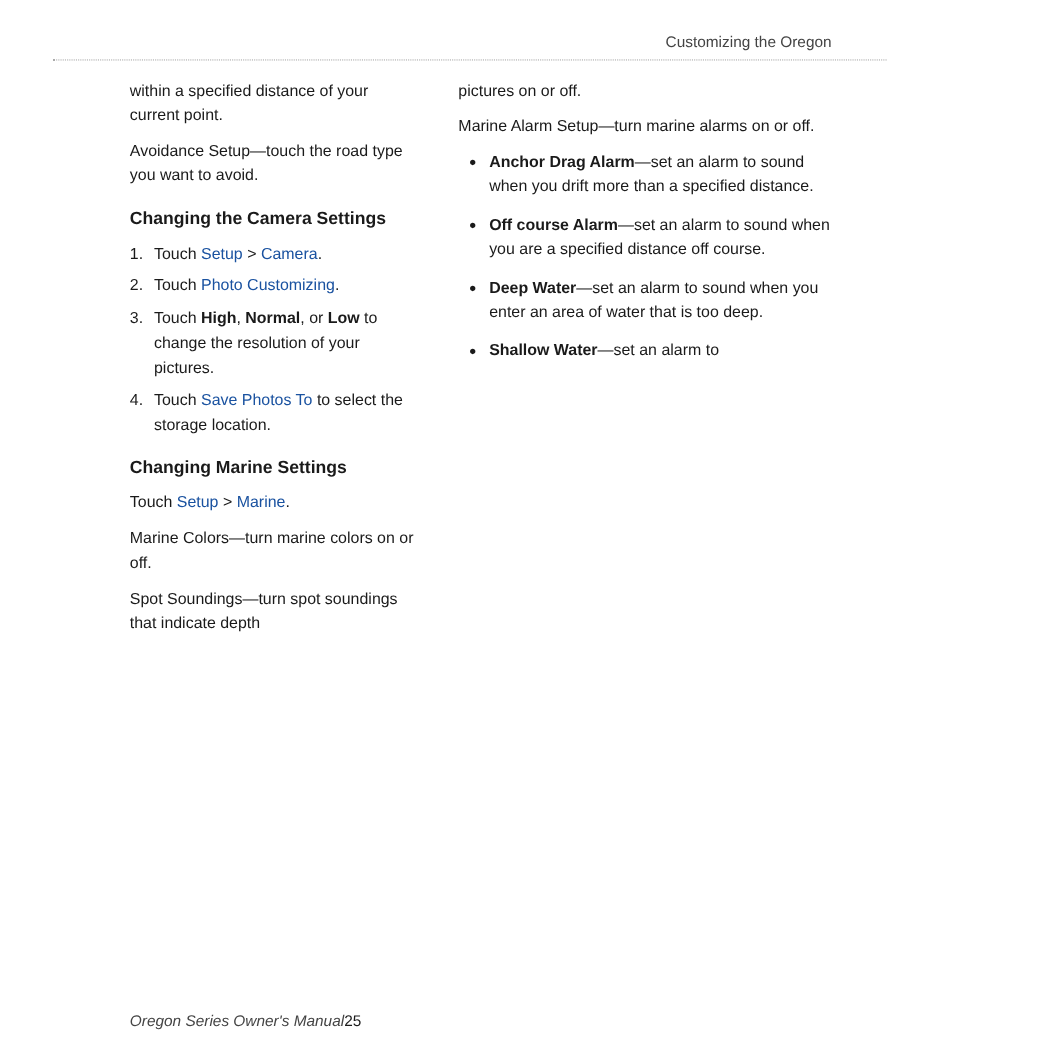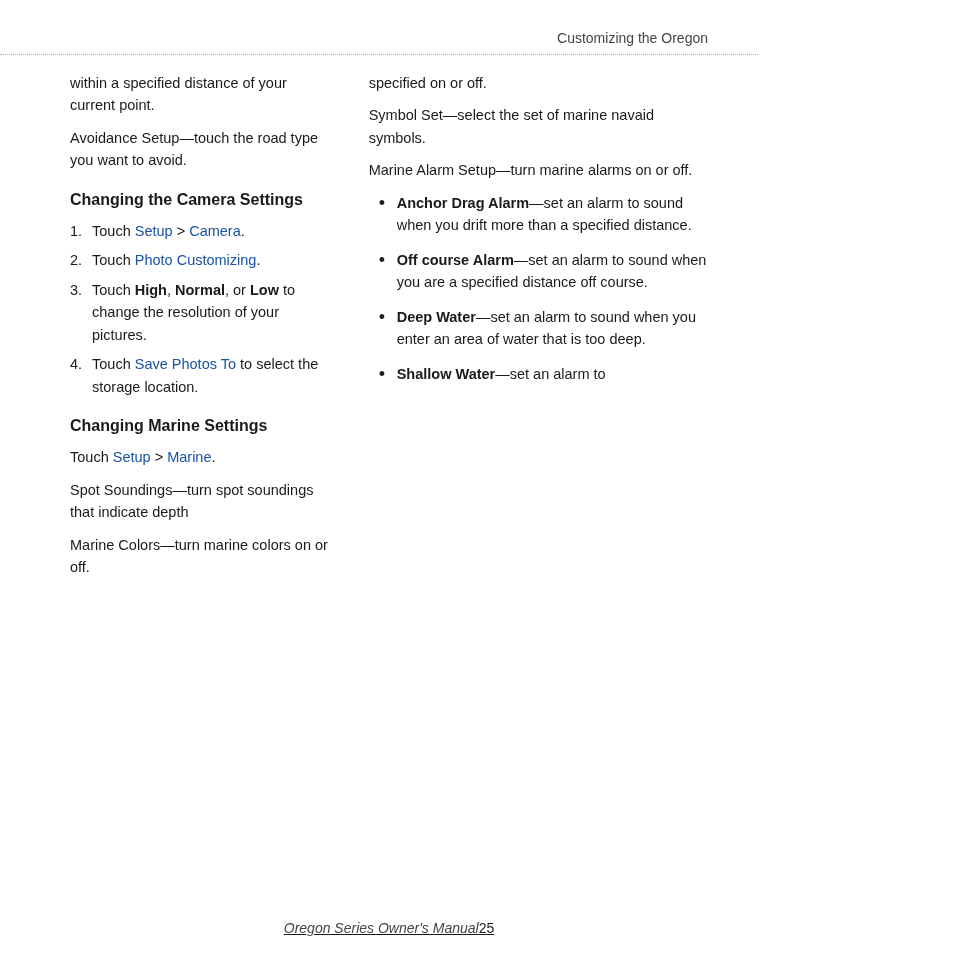--- a/index.html
+++ b/index.html
@@ -16,20 +16,21 @@
       font-size: 15px;
       color: #1a1a1a;
       overflow: hidden;
     }
 
     .page-container {
       width: 758px;
       height: 954px;
       position: relative;
       padding: 0;
+      margin-left: 48px;
     }
 
     
     .header-line {
       width: 100%;
       border-bottom: 1px dotted #aaa;
       margin-bottom: 2px;
       position: absolute;
       top: 54px;
       left: 0;
@@ -143,23 +144,22 @@
       flex: 1;
     }
 
     
     .page-footer {
       position: absolute;
       bottom: 18px;
       left: 70px;
       right: 50px;
       display: flex;
-      justify-content: center;
+      justify-content: flex-start;
       align-items: center;
-      text-decoration: underline;
     }
 
     .footer-title {
       font-style: italic;
       font-size: 14px;
       color: #444;
     }
 
     .footer-page {
       font-size: 14px;
@@ -205,37 +205,34 @@
           <span class="num">4.</span>
           <span class="item-content">Touch <a class="link-blue">Save Photos To</a> to select the storage location.</span>
         </li>
       </ol>
 
       <h2 class="section-heading">Changing Marine Settings</h2>
 
       <p class="body-text">Touch <a class="link-blue">Setup</a> &gt; <a class="link-blue">Marine</a>.</p>
 
       <p class="body-text">
+        <span class="bold-term">Marine Colors</span><span>—turn marine colors on or off.</span>
+      </p>
+
+      <p class="body-text">
         <span class="bold-term">Spot Soundings</span><span>—turn spot soundings that indicate depth</span>
       </p>
 
-      <p class="body-text">
-        <span class="bold-term">Marine Colors</span><span>—turn marine colors on or off.</span>
-      </p>
-
     </div>
 
     <div class="right-column">
 
-      <p class="body-text">specified on or off.</p>
-
-
-      <p class="body-text">
-        <span class="bold-term">Symbol Set</span><span>—select the set of marine navaid symbols.</span>
-      </p>
+      <p class="body-text">pictures on or off.</p>
+
+
 
       <p class="body-text">
         <span class="bold-term">Marine Alarm Setup</span><span>—turn marine alarms on or off.</span>
       </p>
 
       <ul class="bullet-list">
         <li>
           <span class="bullet">•</span>
           <span class="item-content"><strong>Anchor Drag Alarm</strong>—set an alarm to sound when you drift more than a specified distance.</span>
         </li>

